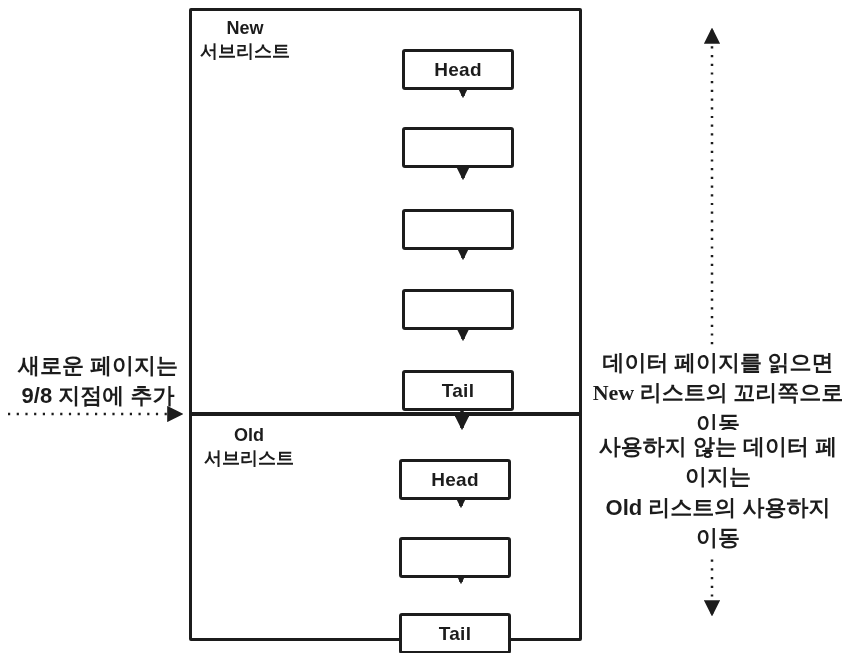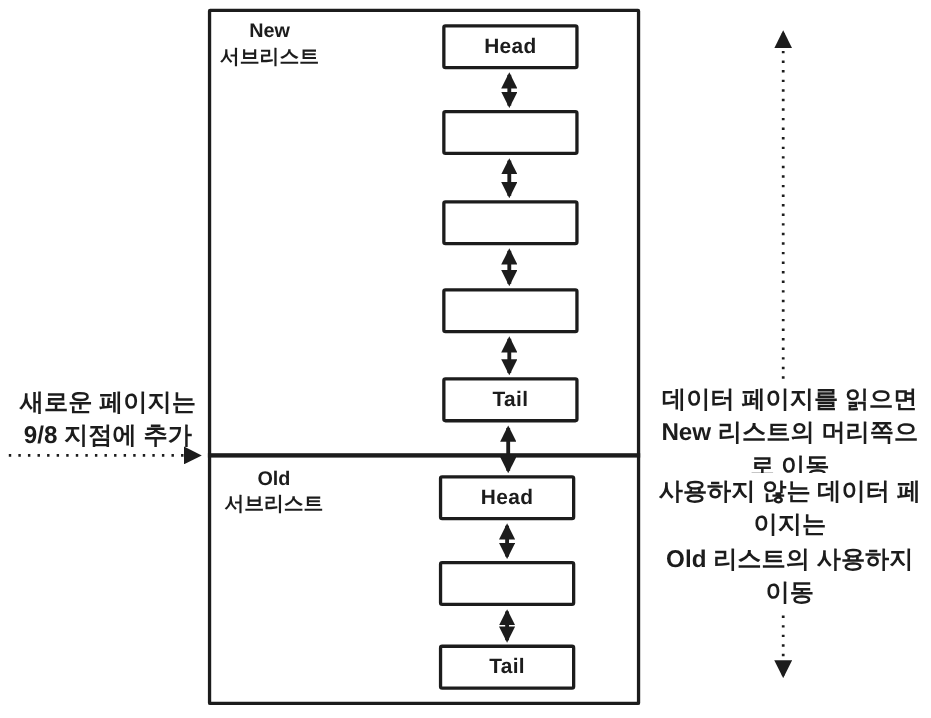--- a/index.html
+++ b/index.html
@@ -9,34 +9,34 @@
   }
   .layer{position:absolute;left:0;top:0;}
   .outer-rect{
     position:absolute;left:189px;top:8px;width:393px;height:633px;
     border:3px solid #1c1c1c;border-radius:2px;box-sizing:border-box;background:transparent;
   }
   .divider{
     position:absolute;left:189px;top:412px;width:393px;height:4px;background:#1c1c1c;
   }
   .box{
-    position:absolute;width:124px;height:41px;border:3px solid #1c1c1c;border-radius:3px;
+    position:absolute;width:112px;height:41px;border:3px solid #1c1c1c;border-radius:3px;
     box-sizing:border-box;background:#ffffff;display:flex;align-items:center;justify-content:center;
-    font-weight:bold;font-size:19px;letter-spacing:.3px;z-index:3;
+    font-weight:bold;font-size:19px;letter-spacing:.3px;z-index:3;margin-top:27px;
   }
   .sublist-label{
     position:absolute;width:110px;text-align:center;font-weight:bold;font-size:18px;
     line-height:1.28;z-index:3;white-space:nowrap;
   }
   .ann{
     position:absolute;text-align:center;font-weight:bold;font-size:22px;line-height:1.38;z-index:3;
   }
   .ann-left{left:6px;top:351px;width:184px;}
   .ann-right{left:592px;width:252px;background:#ffffff;padding:2px 0;}
-  .ann-right-top{top:346px;}
+  .ann-right-top{top:346px;font-family:Liberation Serif, serif;}
   .ann-right-bottom{top:410px;margin-top:20px;}
   svg{display:block;}
 </style>
 </head>
 <body>
 
 <div class="stage">
 
   <div class="outer-rect"></div>
   <div class="divider"></div>
@@ -93,21 +93,21 @@
     <span>Tail</span>
   </div>
 
   <div class="ann ann-left">
     <div>새로운 페이지는</div>
     <div>9/8 지점에 추가</div>
   </div>
 
   <div class="ann ann-right ann-right-top">
     <div>데이터 페이지를 읽으면</div>
-    <div>New 리스트의 머리쪽으로 이동</div>
+    <div>New 리스트의 꼬리쪽으로 이동</div>
   </div>
 
   <div class="ann ann-right ann-right-bottom">
     <div>사용하지 않는 데이터 페이지는</div>
     <div>Old 리스트의 사용하지 이동</div>
   </div>
 
 </div>
 
 </body></html>

